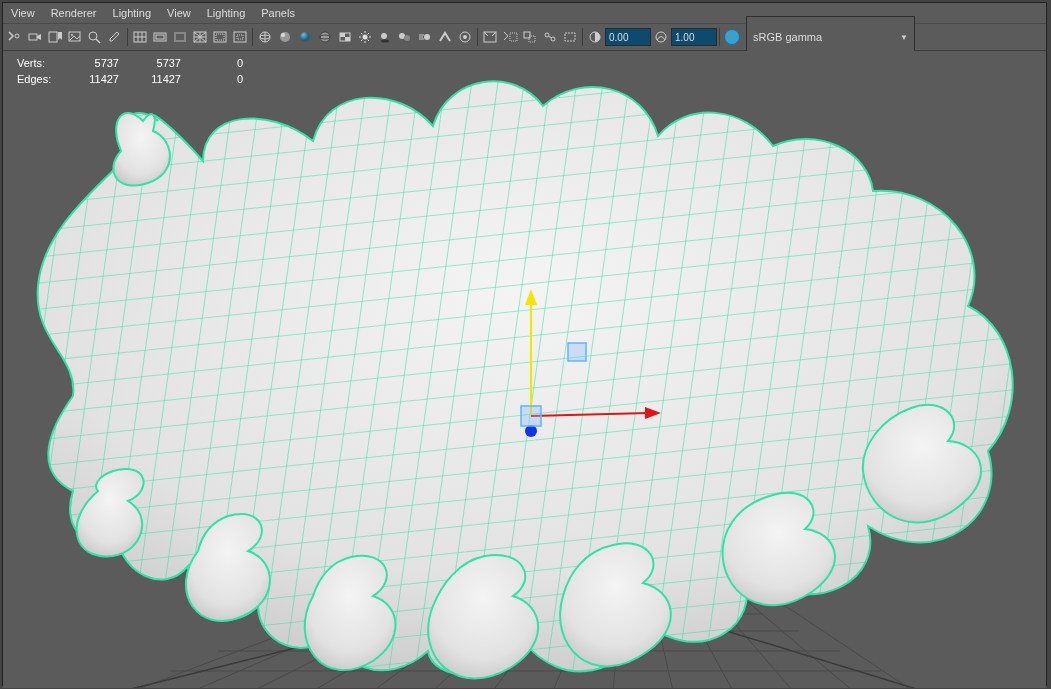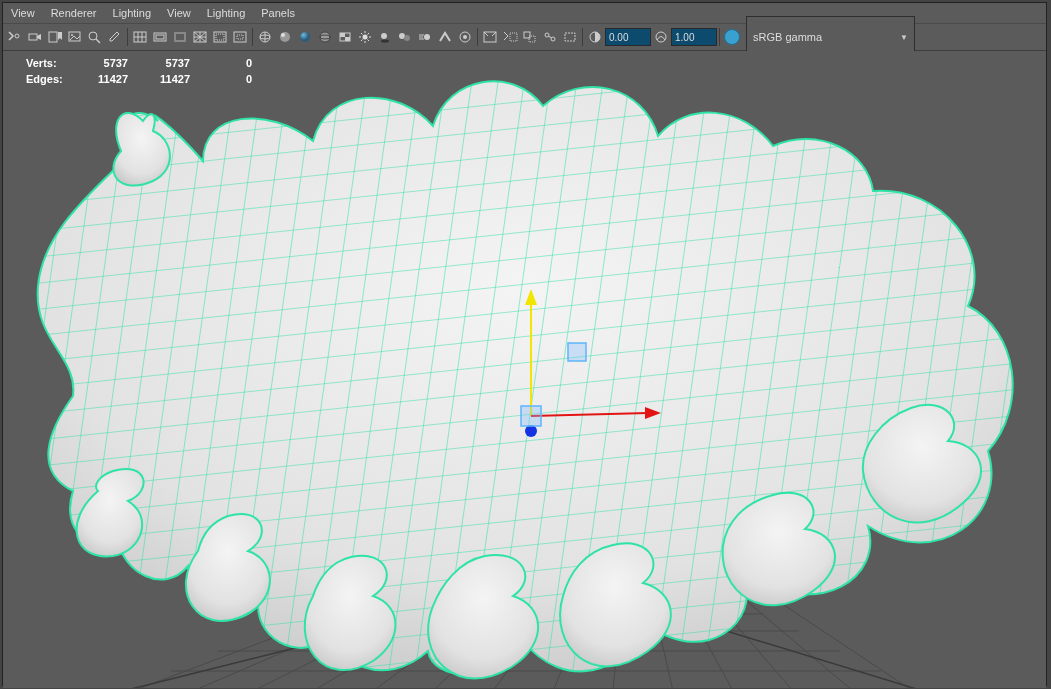--- a/index.html
+++ b/index.html
@@ -94,26 +94,26 @@
   }
   .viewport {
     position: relative;
     width: 100%;
     height: calc(100% - 45px);
     background: #5b5b5b;
     overflow: hidden;
   }
   .hud {
     position: absolute;
-    left: 17px;
+    left: 8px;
     top: 4px;
     color: #ffffff;
     font-family: Arial, sans-serif;
     font-size: 11px;
-    font-weight: bold;
+    font-weight: normal;
   }
   .hud table { border-collapse: collapse; }
   .hud td {
     padding: 2px 6px;
     text-align: right;
     min-width: 50px;
     white-space: nowrap;
   }
   .hud td:first-child { text-align: left; min-width: 40px;}
 </style>

